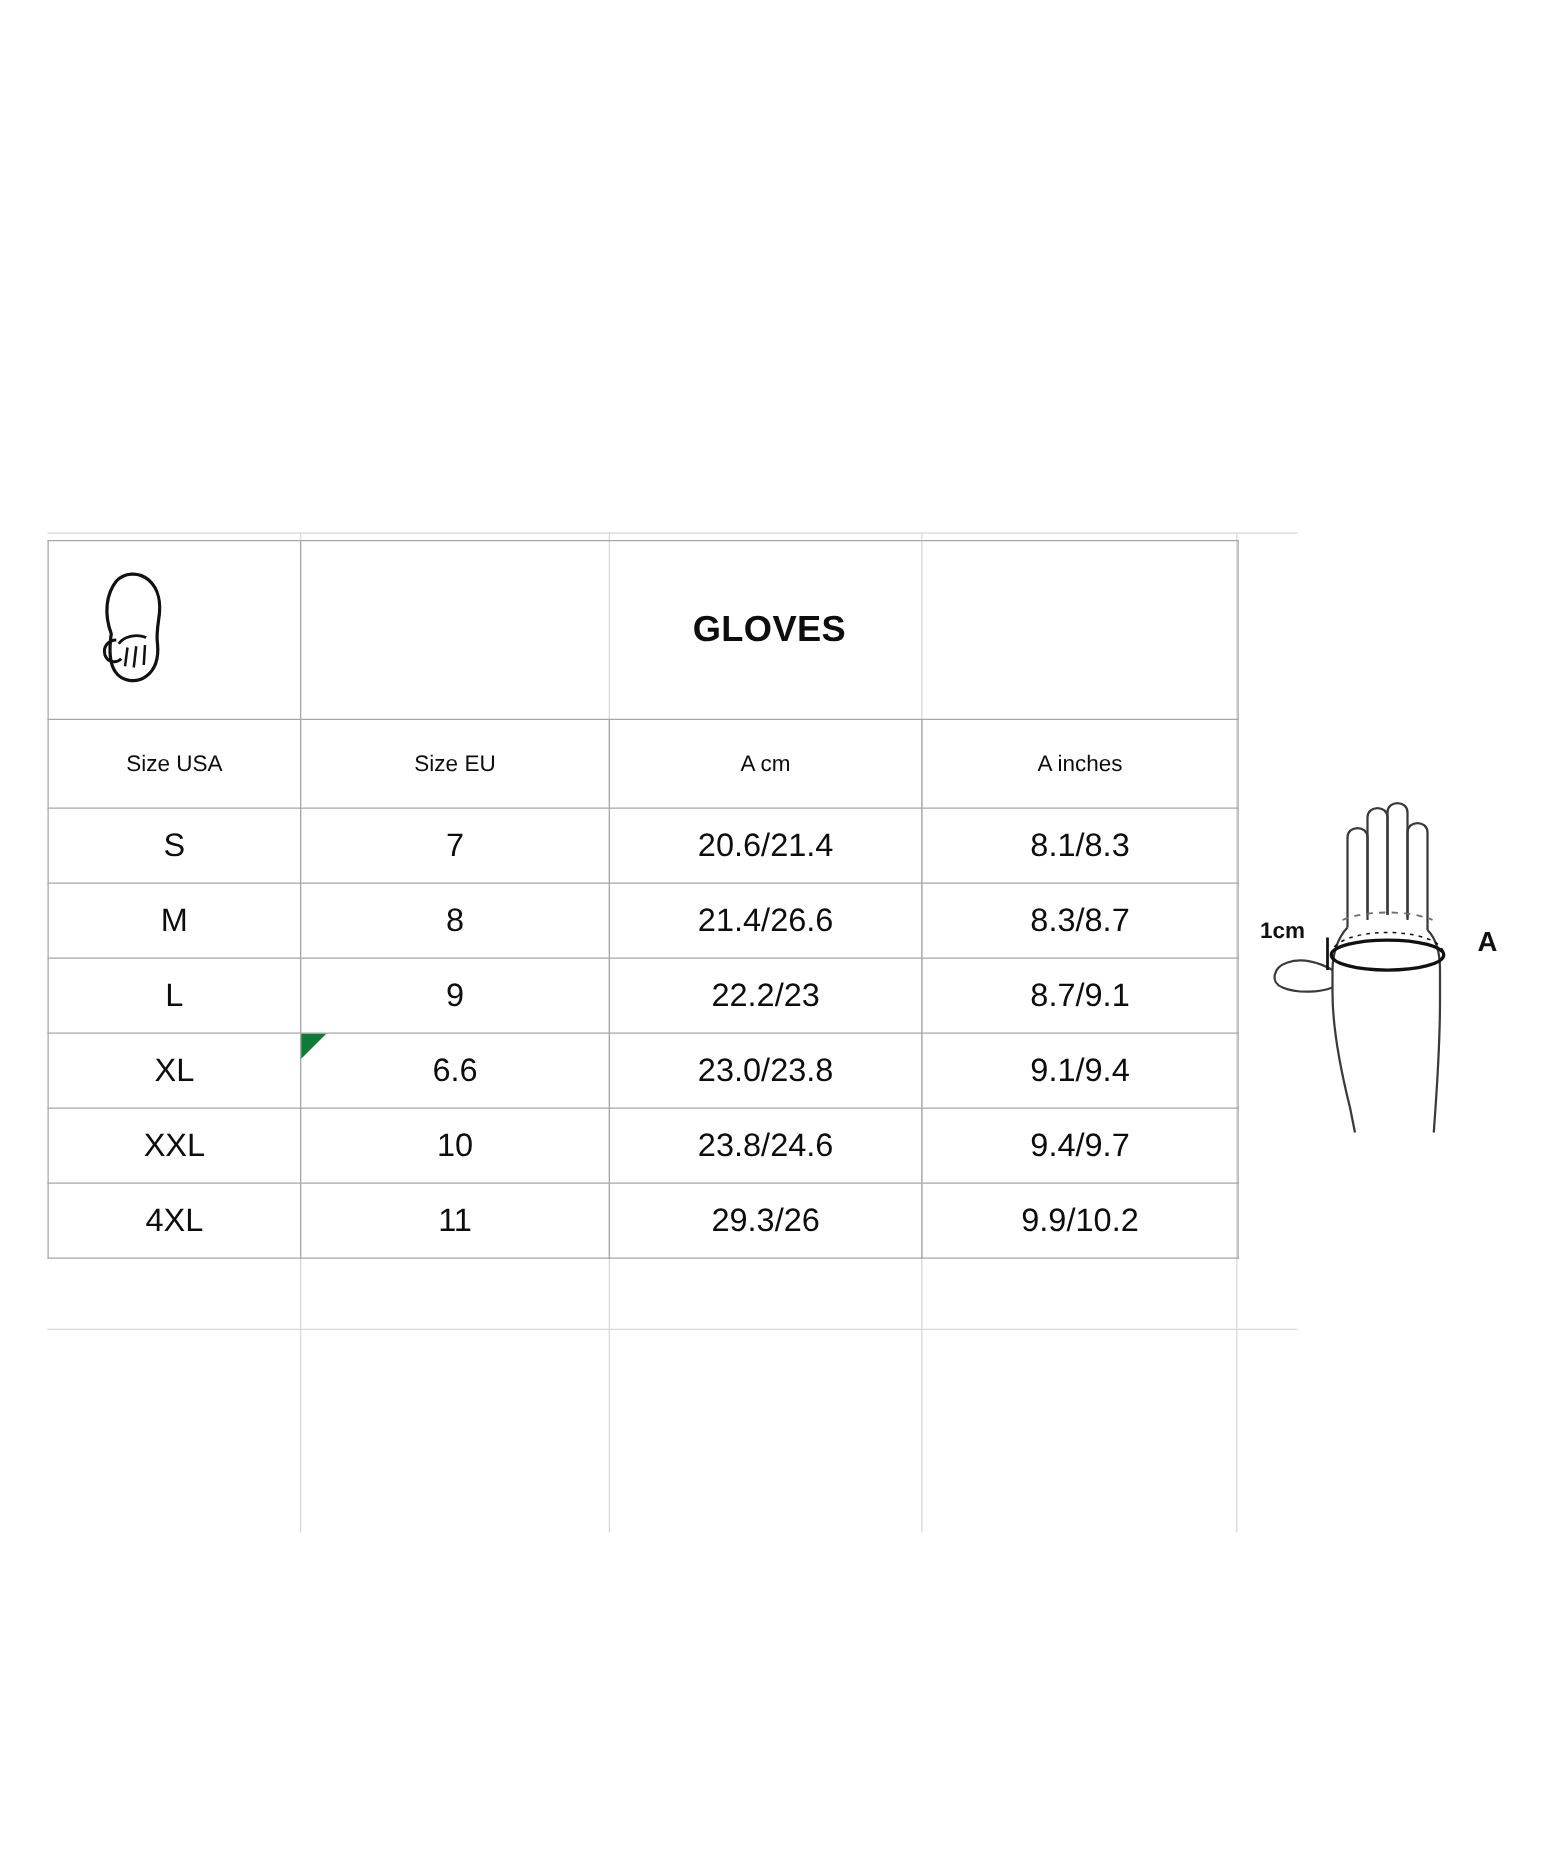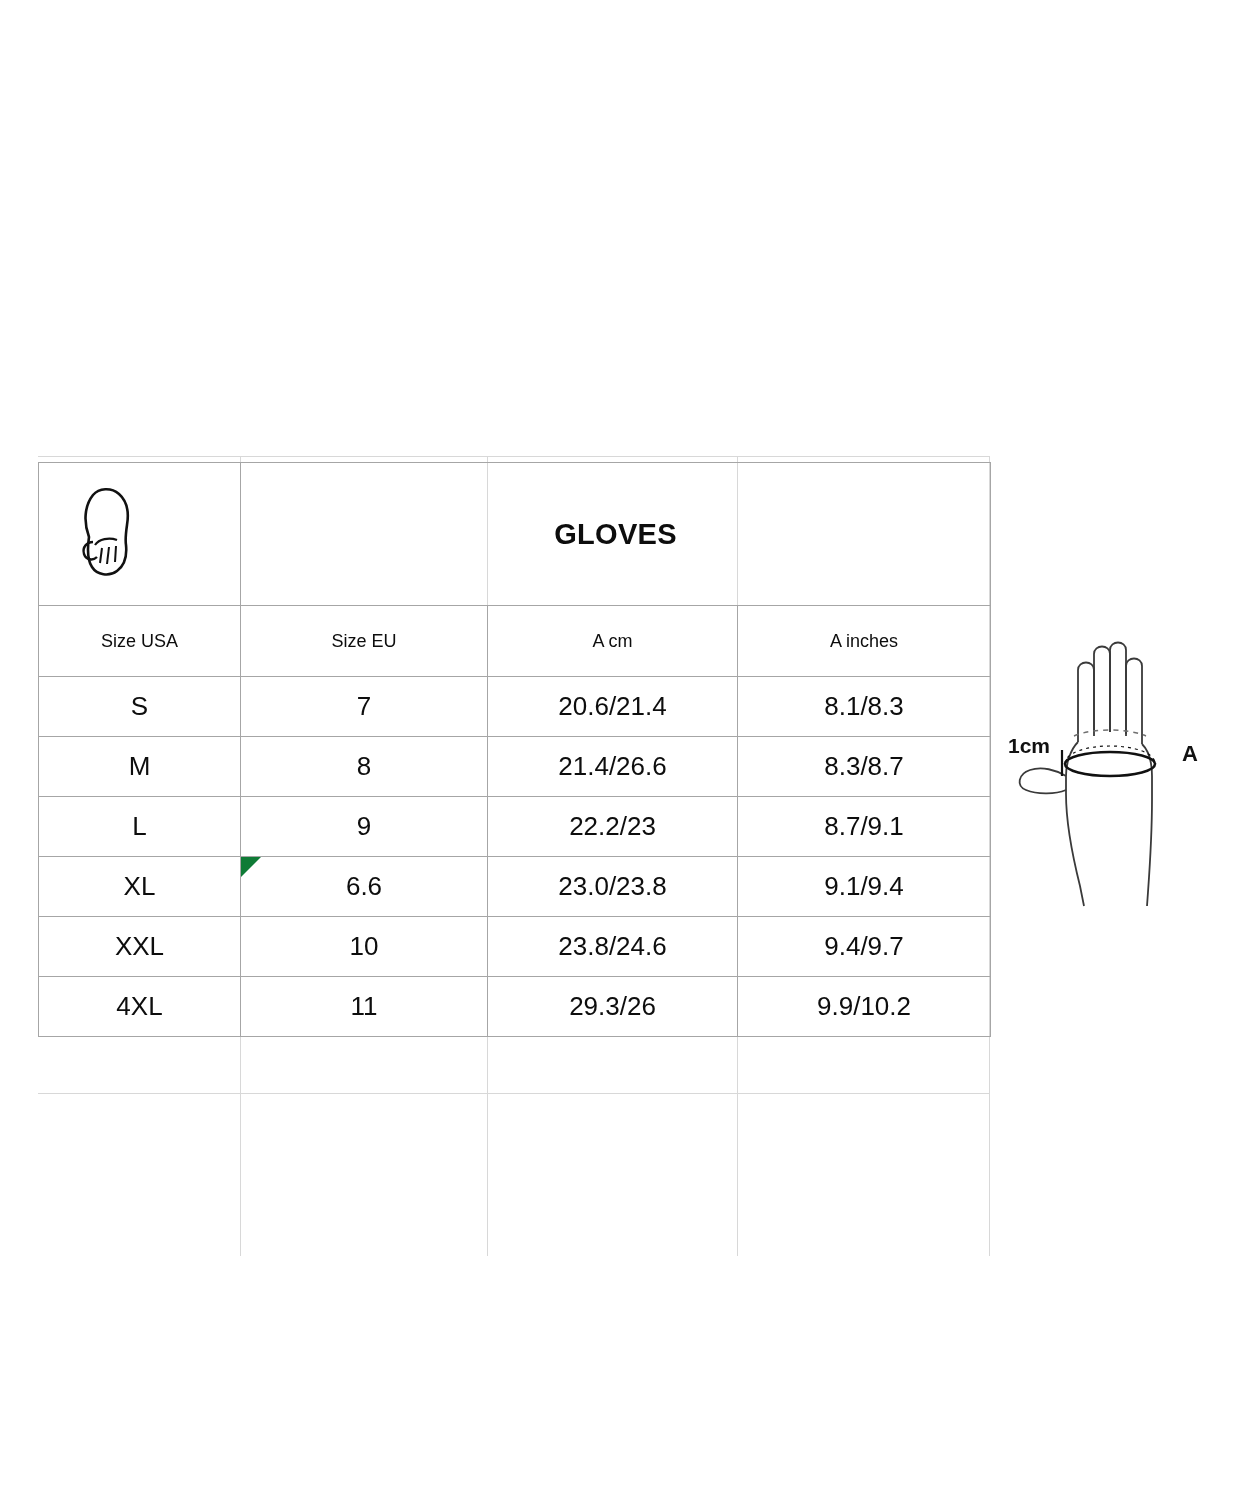--- a/index.html
+++ b/index.html
@@ -13,23 +13,24 @@
     position: relative;
     font-family: "Liberation Sans", sans-serif;
     color: #0d0d0d;
     overflow: hidden;
   }
 
   
   .sheet {
     position: absolute;
     left: 38px;
-    top: 456px;
+    top: 426px;
     width: 952px;
     height: 800px;
+    padding-left: 48px;
   }
 
   
   .guide {
     position: absolute;
     top: 0;
     bottom: 0;
     width: 1px;
     background: #d8d8d8;
   }
@@ -113,21 +114,21 @@
     position: absolute;
     left: 1000px;
     top: 624px;
     width: 220px;
     height: 290px;
   }
   .cm-label {
     position: absolute;
     left: 8px;
     top: 110px;
-    font-size: 21px;
+    font-size: 18px;
     font-weight: bold;
     color: #111;
   }
   .a-label {
     position: absolute;
     left: 182px;
     top: 117px;
     font-size: 22px;
     font-weight: bold;
     color: #111;

